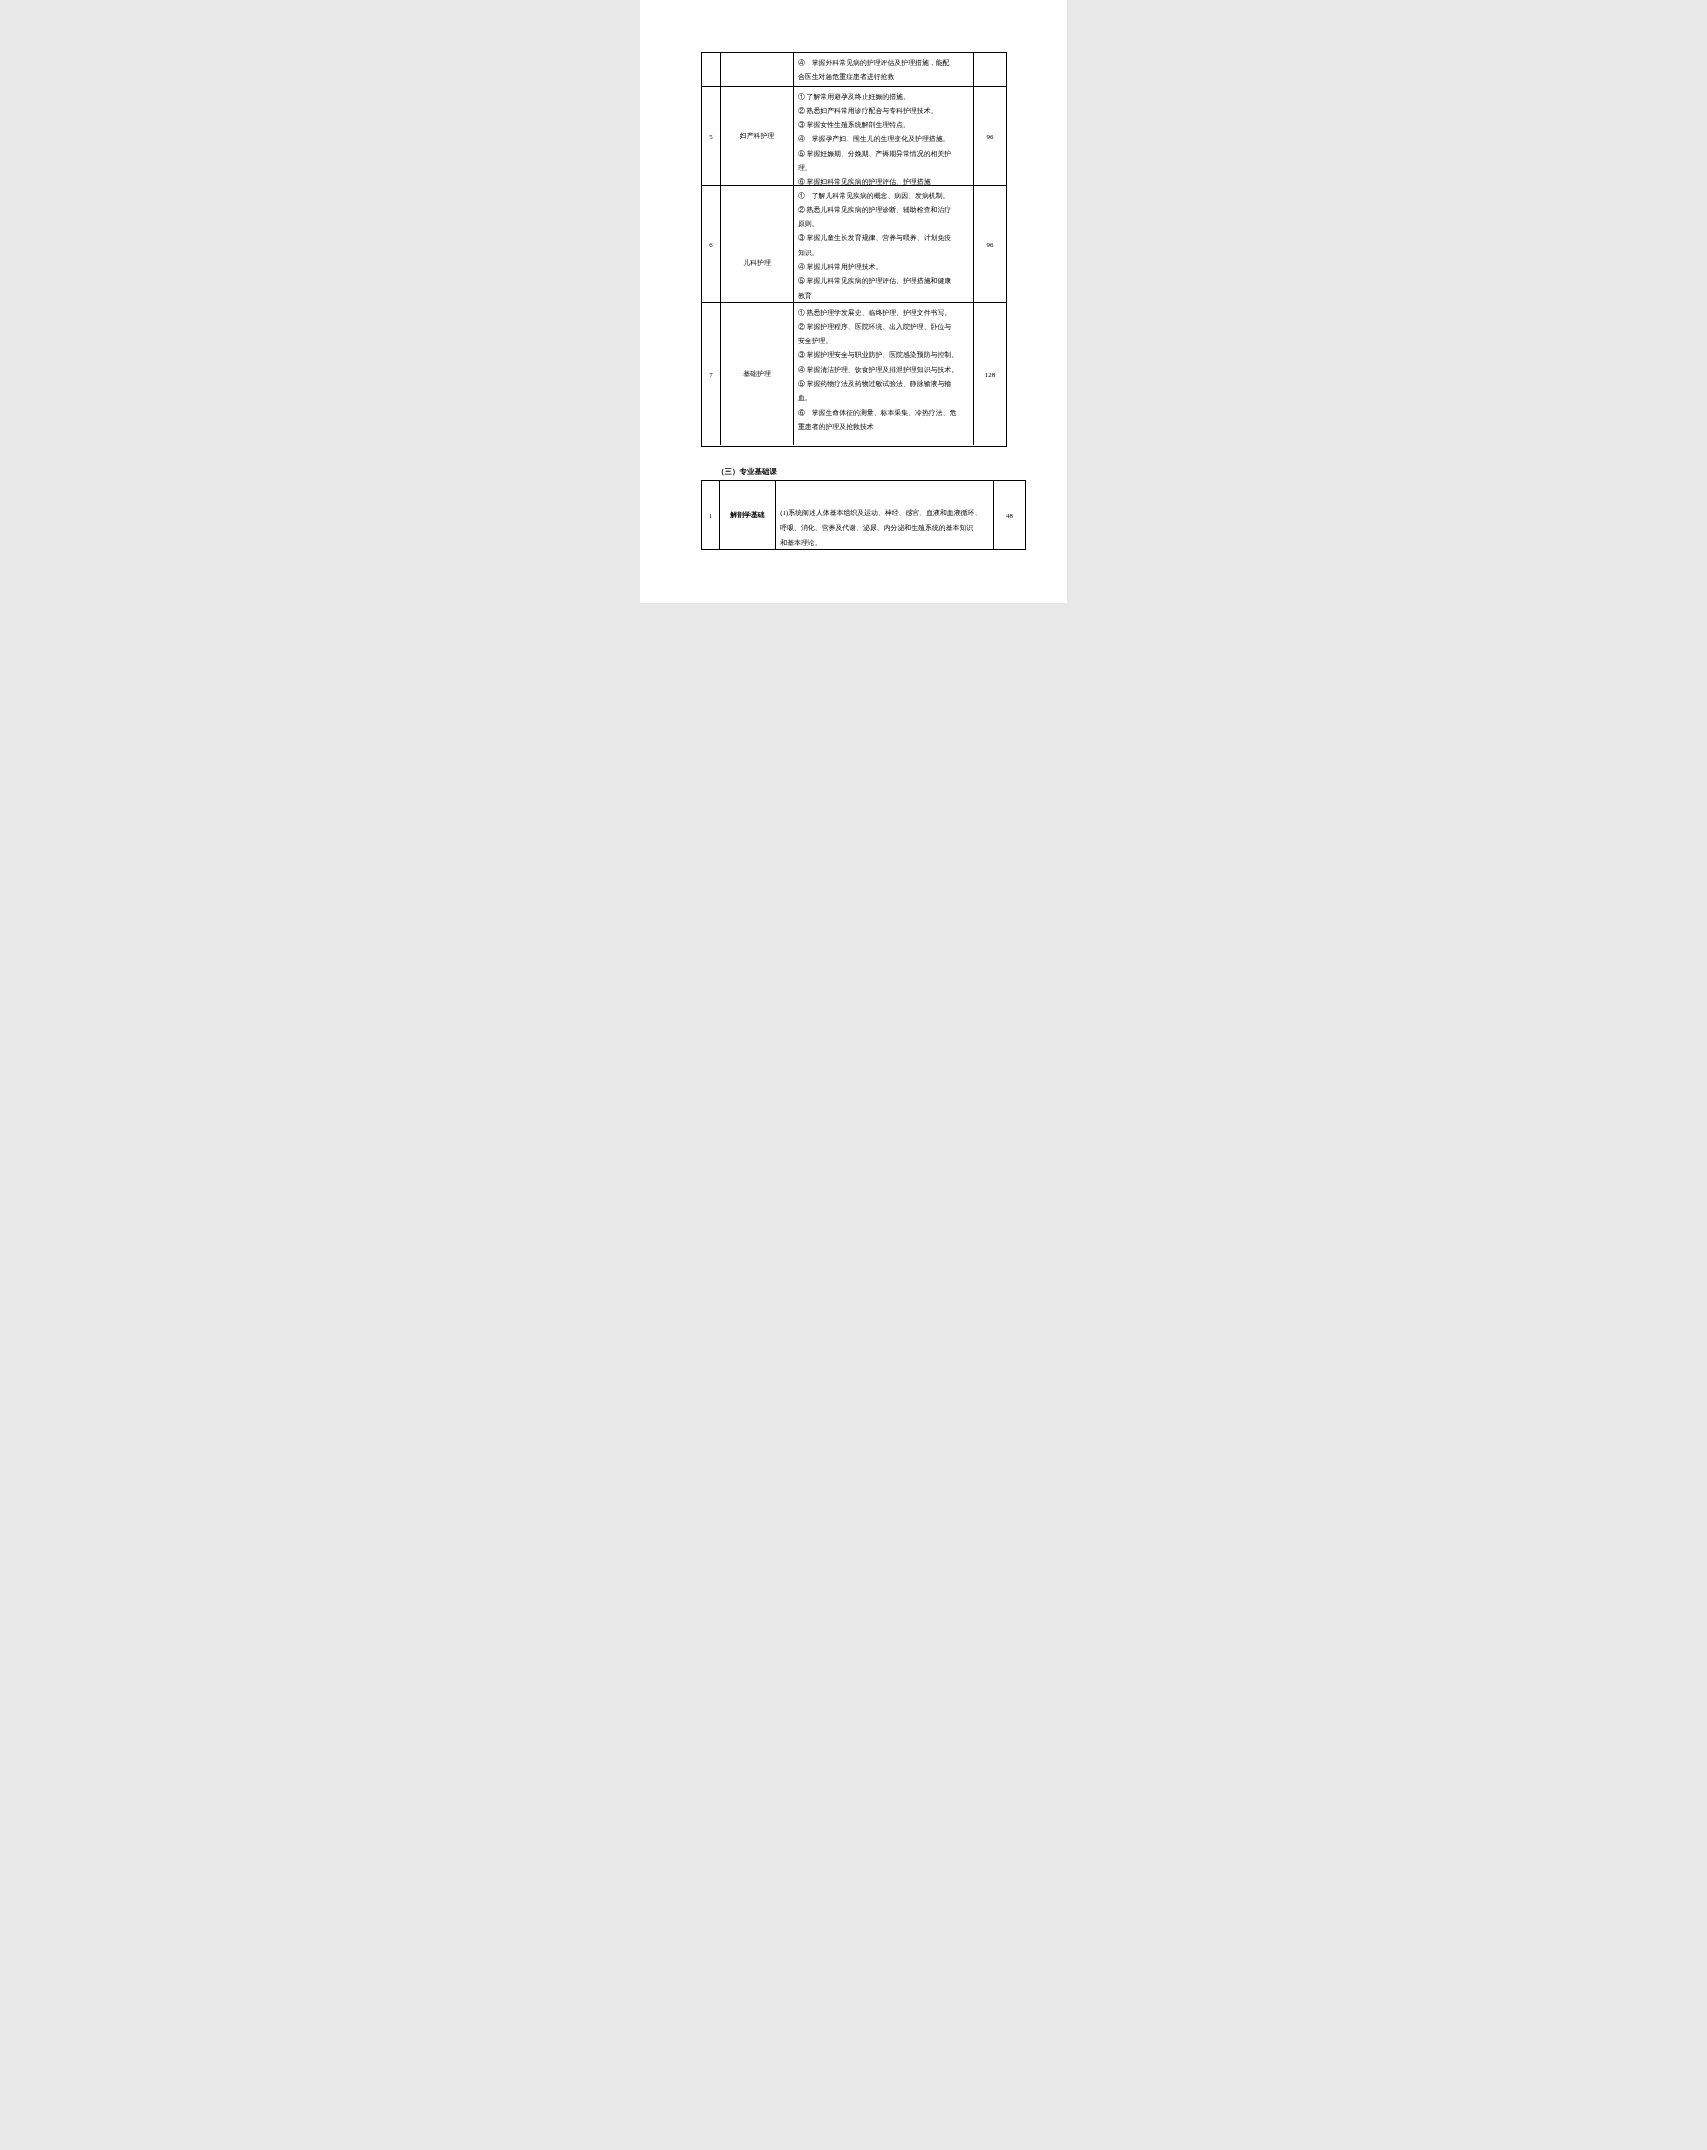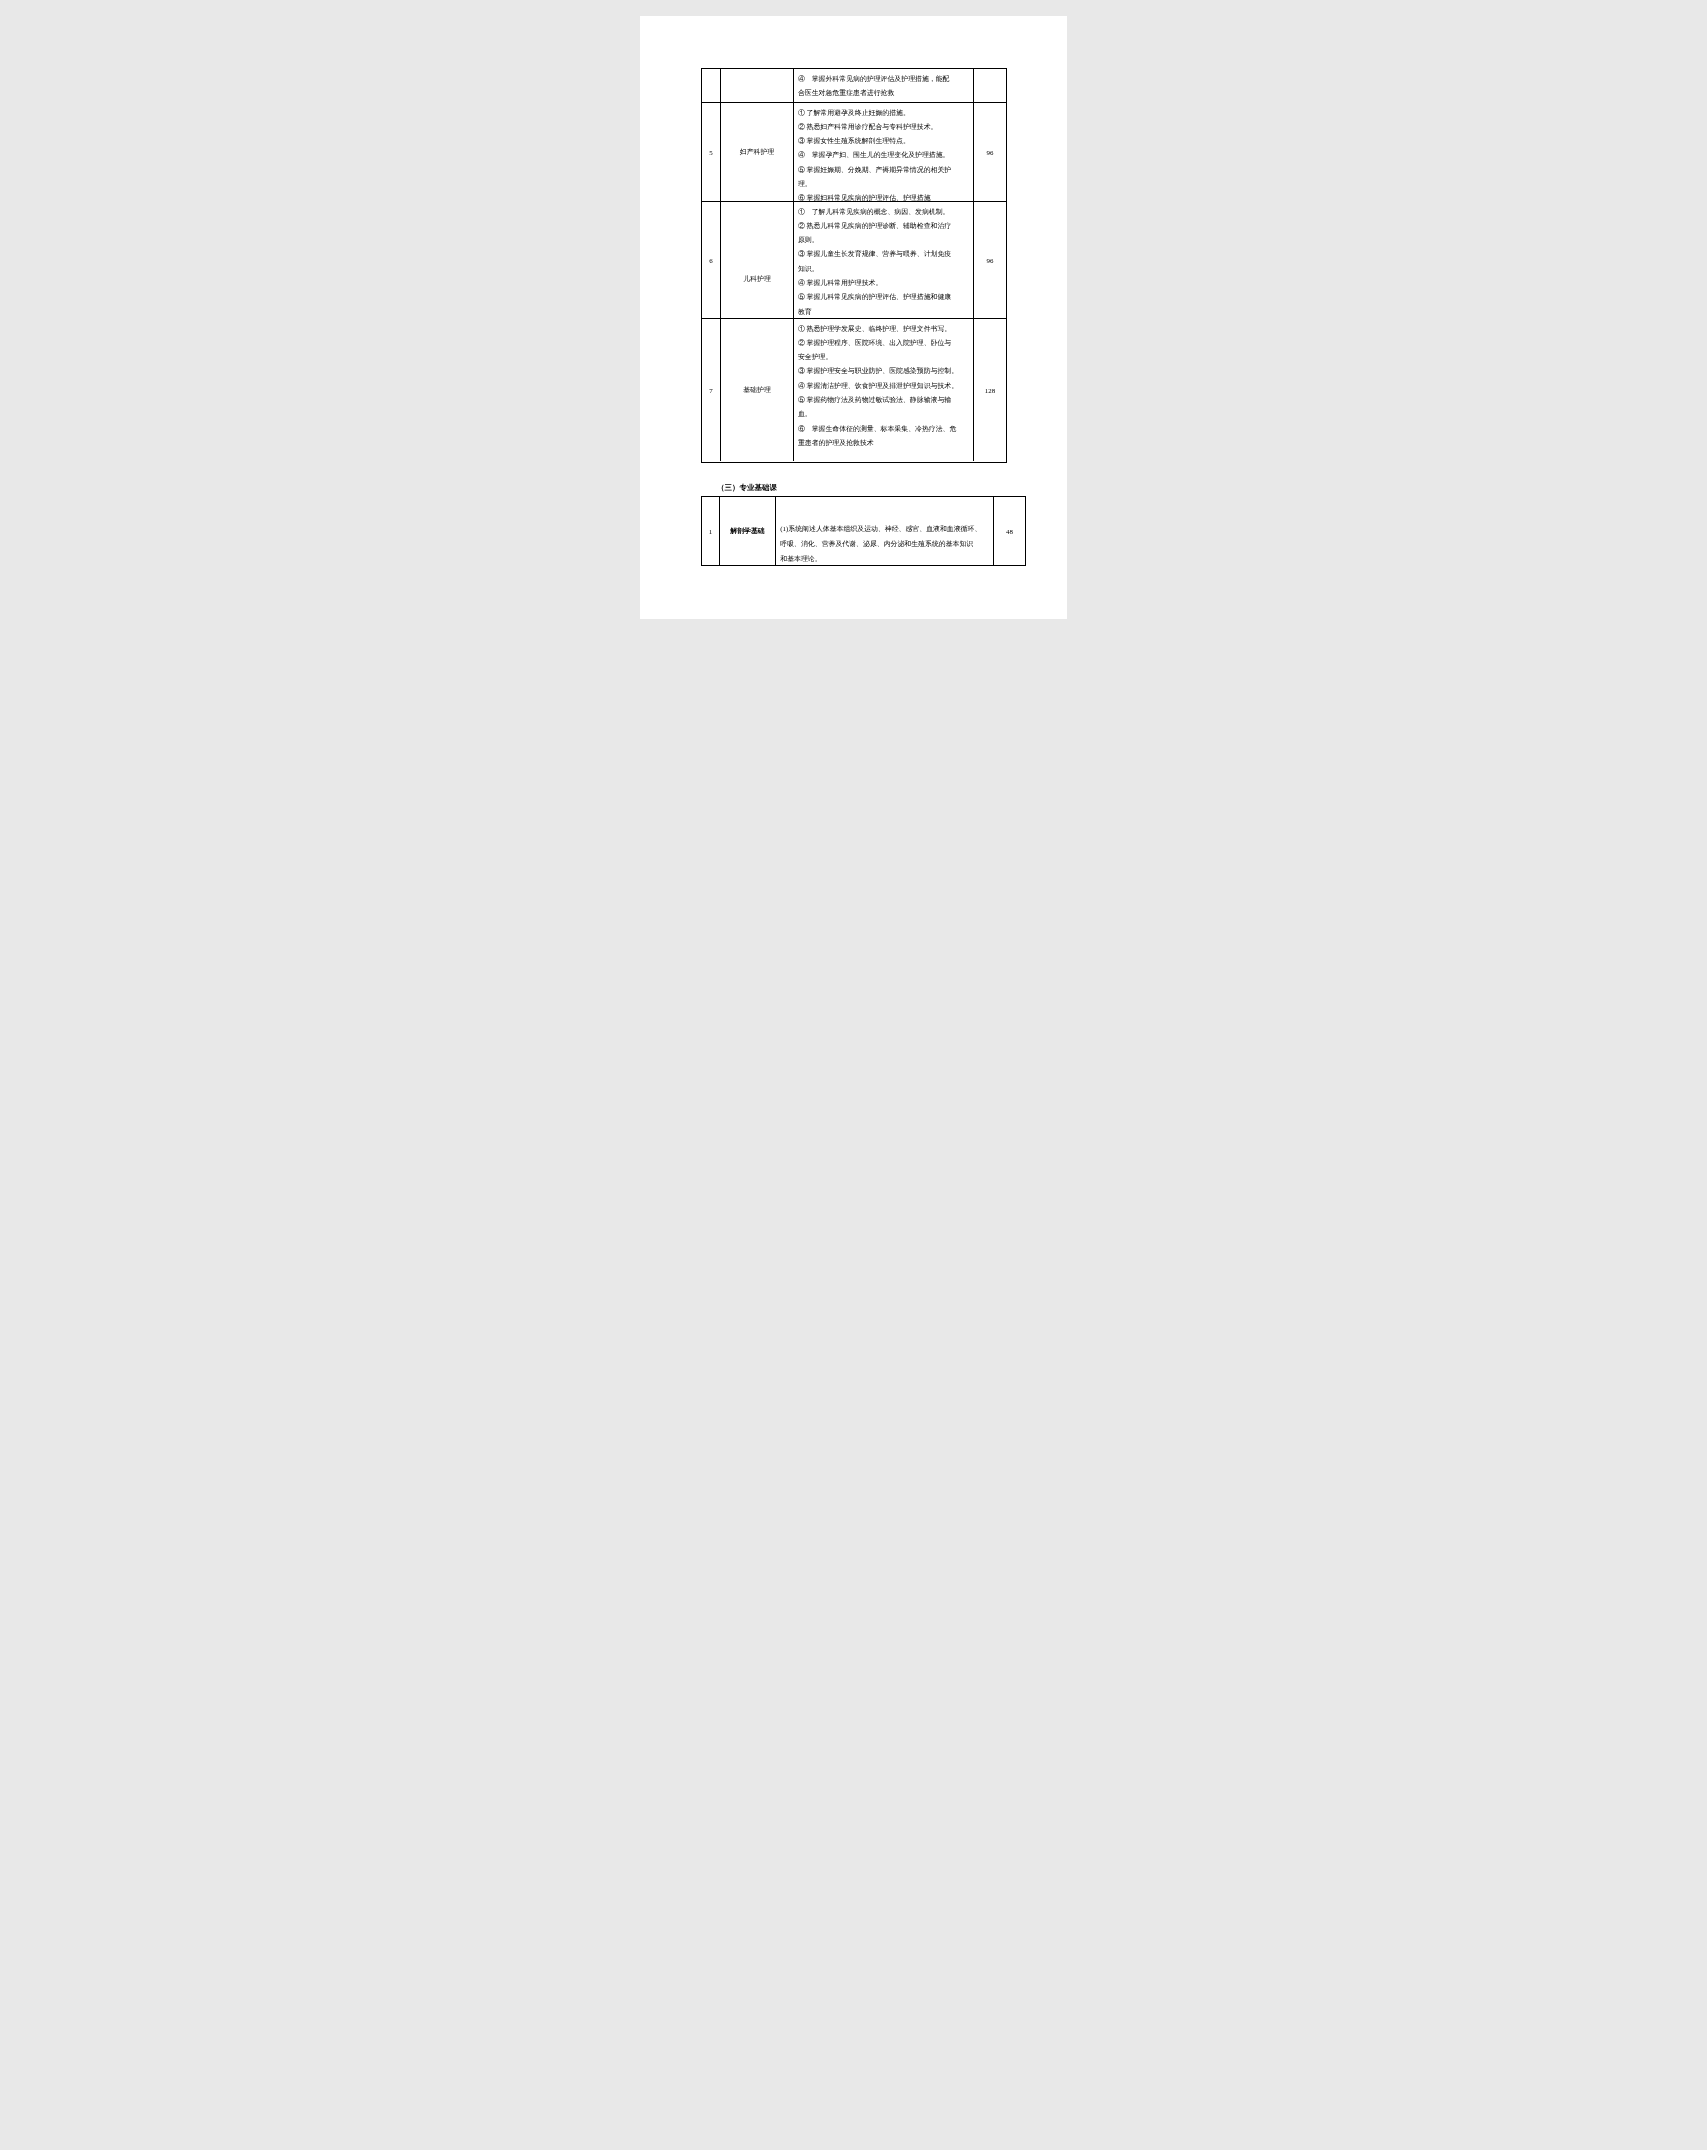--- a/index.html
+++ b/index.html
@@ -1,19 +1,19 @@
 <!DOCTYPE html>
 <html style="font-size:6.9px"><head>
 <meta charset="utf-8">
 <style>
   html,body{margin:0;padding:0;background:#e8e8e8;}
   .page{
     position:relative;
     width:427px;height:603px;
-    margin:16px auto;
+    margin:0 auto;
     background:#ffffff;
     font-family:"Liberation Serif","DejaVu Serif",serif;
     color:#000;
   }
   .tbl{position:absolute;box-sizing:border-box;border-style:solid;border-color:#000;background:#fff;}
   .tbl-top{left:61px;top:52px;width:306px;height:395px;border-width:1.7px 0.9px 1.3px 0.9px;}
   .tbl-bottom{left:61px;top:480px;width:325px;height:70px;border-width:1.3px 0.9px 1.7px 0.9px;overflow:hidden;}
   .row{display:grid;box-sizing:border-box;}
   .tbl-top .row{grid-template-columns:19px 73px 180px 1fr;border-bottom:0.9px solid #000;}
   .tbl-top .row:last-child{border-bottom:none;}

